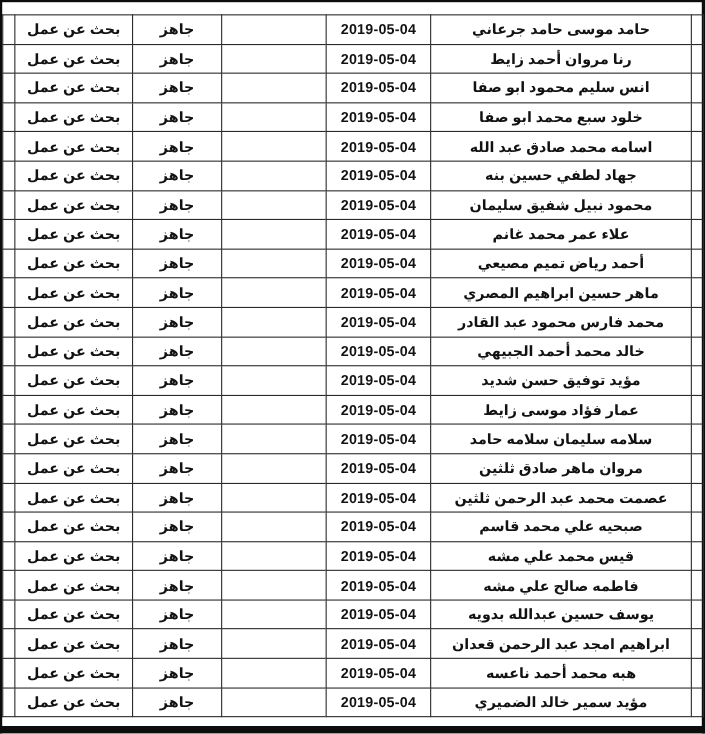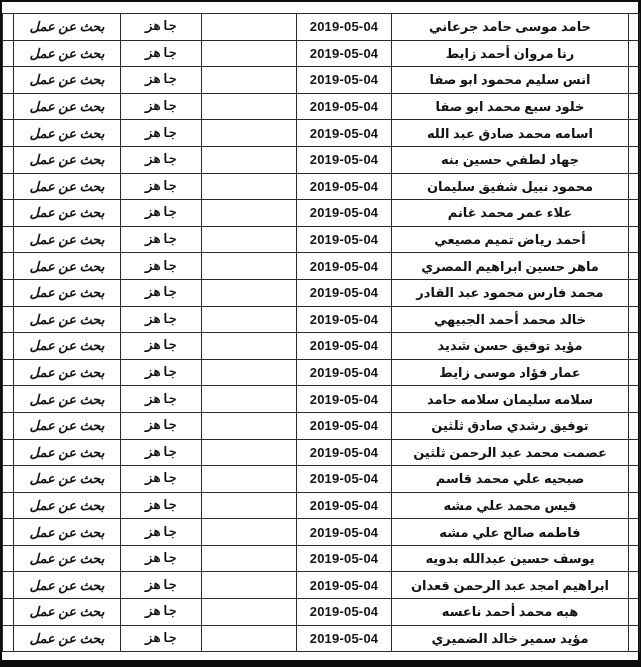--- a/index.html
+++ b/index.html
@@ -41,22 +41,22 @@
     font-weight: bold;
     font-size: 13px;
     line-height: 1;
     overflow: hidden;
     white-space: nowrap;
   }
   td.c-margin-r { width: 10px; }
   td.c-name     { width: 236px; }
   td.c-date     { width: 94px; direction: ltr; font-size: 14.5px; letter-spacing: 0.2px; }
   td.c-empty    { width: 94px; }
-  td.c-status   { width: 80px; font-family: Liberation Mono, monospace; }
-  td.c-search   { width: 106px; font-style: italic; }
+  td.c-status   { width: 80px; }
+  td.c-search   { width: 106px; }
   td.c-margin-l { width: 10px; }
 </style>
 </head>
 <body>
 
 <div class="scan-page">
   <div class="edge edge-top"></div>
   <div class="edge edge-left"></div>
   <div class="edge edge-right"></div>
   <div class="edge edge-bottom"></div>
@@ -208,21 +208,21 @@
     <td class="c-name">سلامه سليمان سلامه حامد</td>
     <td class="c-date">2019-05-04</td>
     <td class="c-empty"></td>
     <td class="c-status">جاهز</td>
     <td class="c-search">بحث عن عمل</td>
     <td class="c-margin-l"></td>
   </tr>
 
   <tr>
     <td class="c-margin-r"></td>
-    <td class="c-name">توفيق رشدي صادق ثلثين</td>
+    <td class="c-name">مروان ماهر صادق ثلثين</td>
     <td class="c-date">2019-05-04</td>
     <td class="c-empty"></td>
     <td class="c-status">جاهز</td>
     <td class="c-search">بحث عن عمل</td>
     <td class="c-margin-l"></td>
   </tr>
 
   <tr>
     <td class="c-margin-r"></td>
     <td class="c-name">عصمت محمد عبد الرحمن ثلثين</td>

